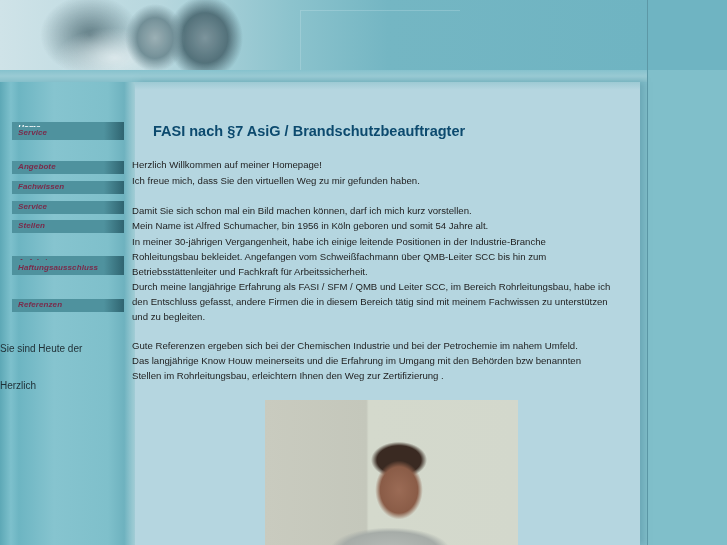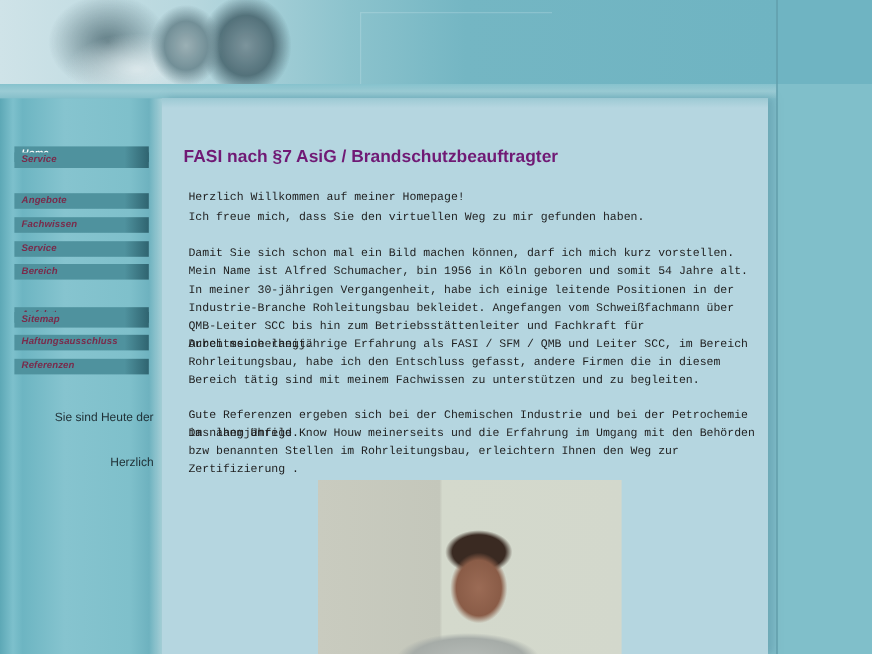--- a/index.html
+++ b/index.html
@@ -50,40 +50,40 @@
     background: linear-gradient(90deg, #4f929e 0%, #4f929e 82%, #2f6470 100%);
     cursor: pointer;
   }
   .nav-item span {
     position: absolute; left: 6px; top: 1px;
     font-size: 8px; font-weight: bold; font-style: italic;
     color: #7a2b4b; white-space: nowrap; letter-spacing: 0.1px;
   }
   .nav-item.active span { color: #ffffff; }
   .visitor {
-    position: absolute; left: 0; width: 128px; text-align: right;
+    position: absolute; left: 0; width: 128px; text-align: left;
     font-size: 10px; color: #1e2e34;
   }
   
   #content {
     position: absolute; left: 135px; top: 82px; width: 505px; height: 463px;
     background: #b5d6e0;
     box-shadow: 4px 0 6px rgba(90,150,165,0.5);
   }
   #content-top-fade {
     position: absolute; left: 135px; top: 82px; width: 505px; height: 8px;
     background: linear-gradient(180deg, #9dcad4, #b5d6e0);
   }
   #page-title {
     position: absolute; left: 153px; top: 123px;
-    font-size: 14.5px; color: #701a75; white-space: nowrap;
+    font-size: 14.5px; color: #0c4a6e; white-space: nowrap;
   }
   .para {
-    position: absolute; left: 157px; width: 480px;
-    font-size: 9.6px; line-height: 15px; color: #1e1e1e; font-family: Liberation Mono, monospace;
+    position: absolute; left: 132px; width: 480px;
+    font-size: 9.6px; line-height: 15px; color: #1e1e1e;
   }
   #portrait {
     position: absolute; left: 265px; top: 400px; width: 253px; height: 145px;
     background:
       radial-gradient(ellipse 34px 42px at 134px 90px, #9b6b55 0%, #8a5c47 55%, rgba(138,92,71,0) 70%),
       radial-gradient(ellipse 40px 26px at 134px 60px, #3a2a22 0%, #3a2a22 55%, rgba(58,42,34,0) 70%),
       radial-gradient(ellipse 80px 30px at 125px 150px, #b7bcb8 0%, #a6aca8 60%, rgba(166,172,168,0) 75%),
       linear-gradient(90deg, #c9cbbf 0%, #c4c7bb 40%, #d4d9cc 41%, #d3d8cc 100%);
   }
   #right-strip {
@@ -114,29 +114,29 @@
   <a class="nav-item" style="top:161px">
       <span>Angebote</span>
     </a>
   <a class="nav-item" style="top:181px">
       <span>Fachwissen</span>
     </a>
   <a class="nav-item" style="top:201px">
       <span>Service</span>
     </a>
   <a class="nav-item" style="top:220px">
-      <span>Bereich</span>
+      <span>Stellen</span>
     </a>
   <a class="nav-item" style="top:256px">
       <span>Anfahrt</span>
     </a>
   <a class="nav-item" style="top:260px">
       <span>Sitemap</span>
     </a>
-  <a class="nav-item" style="top:279px">
+  <a class="nav-item" style="top:262px">
       <span>Haftungsausschluss</span>
     </a>
   <a class="nav-item" style="top:299px">
       <span>Referenzen</span>
     </a>
 </nav>
 
 <div class="visitor" style="top:343px">Sie sind Heute der</div>
 <div class="visitor" style="top:380px">Herzlich</div>
 

